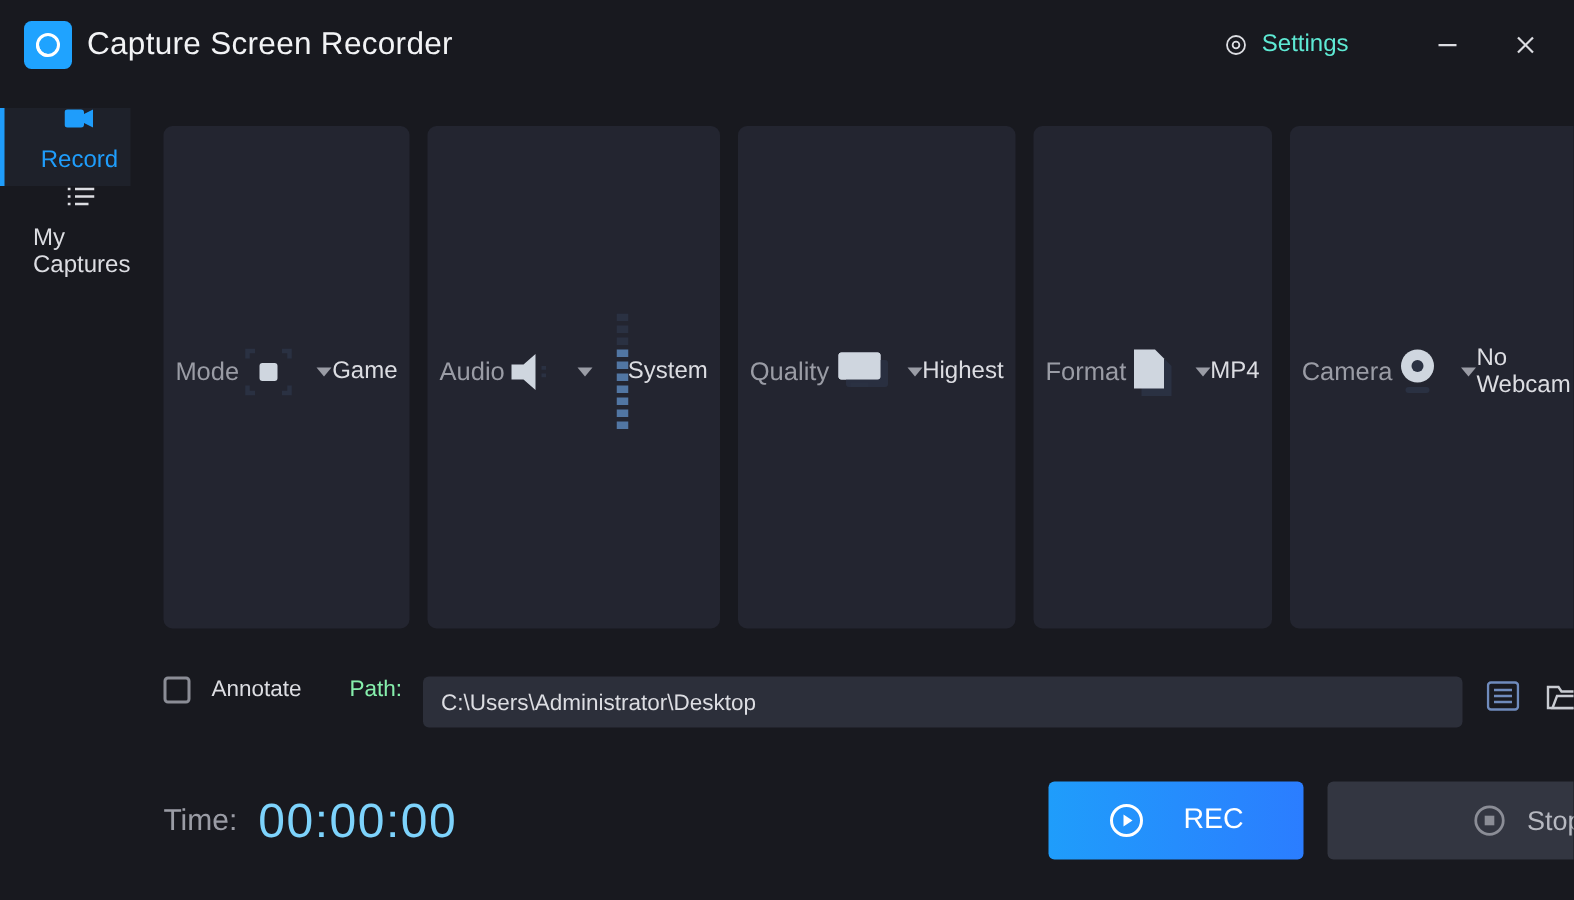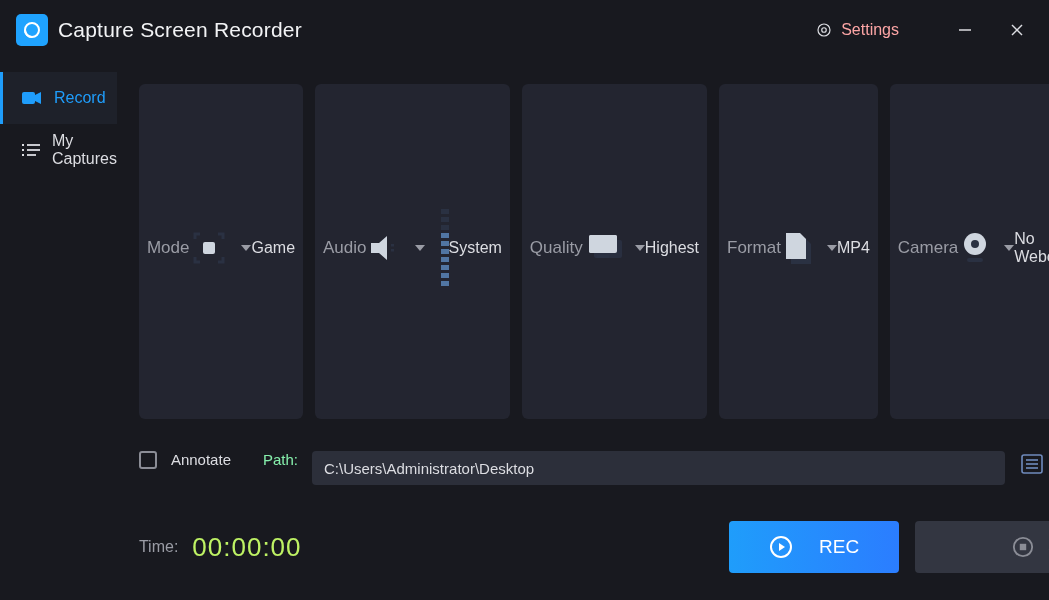--- a/index.html
+++ b/index.html
@@ -29,40 +29,41 @@
   }
   .app-title {
     font-size: 21px;
     font-weight: 400;
     letter-spacing: .2px;
     color: #f2f3f5;
   }
   .titlebar-spacer { flex: 1; }
   .settings-btn {
     display: flex; align-items: center; gap: 8px;
-    color: #fca5a5; cursor: pointer;
+    color: #5eead4; cursor: pointer;
     padding: 6px 10px; font-size: 16px;
   }
   .win-controls { display: flex; gap: 20px; margin-left: 30px; align-items: center; }
   .win-btn { width: 32px; height: 32px; display: flex; align-items: center; justify-content: center; cursor: pointer; }
 
   
   .layout { display: flex; height: 540px; }
   .sidebar {
     width: 188px;
     padding-top: 12px;
     display: flex; flex-direction: column;
   }
   .side-item {
     height: 52px;
     display: flex; align-items: center; gap: 12px;
     padding-left: 22px;
     font-size: 16px;
     color: #dcdde2;
     cursor: pointer;
+    flex-direction: column;
   }
   .side-item.active {
     color: #1f9dfb;
     background: rgba(40,45,60,.4);
     border-right: 3px solid #1f9dfb00;
     position: relative;
   }
   .side-item.active::before {
     content: "";
     position: absolute; left: 0; top: 0; bottom: 0;
@@ -123,22 +124,22 @@
     font-size: 15px;
     outline: none;
   }
   .iconbtn { width: 26px; height: 26px; display: flex; align-items: center; justify-content: center; cursor: pointer; }
 
   
   .controls {
     margin-top: 36px;
     display: flex; align-items: center;
   }
-  .time-lbl { color: #9a9ca5; font-size: 16px; margin-right: 14px; }
-  .time-val { color: #bef264; font-size: 26px; letter-spacing: 1px; font-weight: 400; }
+  .time-lbl { color: #9a9ca5; font-size: 20px; margin-right: 14px; }
+  .time-val { color: #7dd3fc; font-size: 32px; letter-spacing: 1px; font-weight: 400; }
   .controls-spacer { flex: 1; }
   .rec-btn {
     width: 170px; height: 52px;
     background: linear-gradient(90deg,#1f9dfb,#2b7dff);
     border-radius: 4px;
     display: flex; align-items: center; justify-content: center; gap: 26px;
     color: #fff; font-size: 19px; font-weight: 500;
     cursor: pointer;
     margin-right: 16px;
   }

